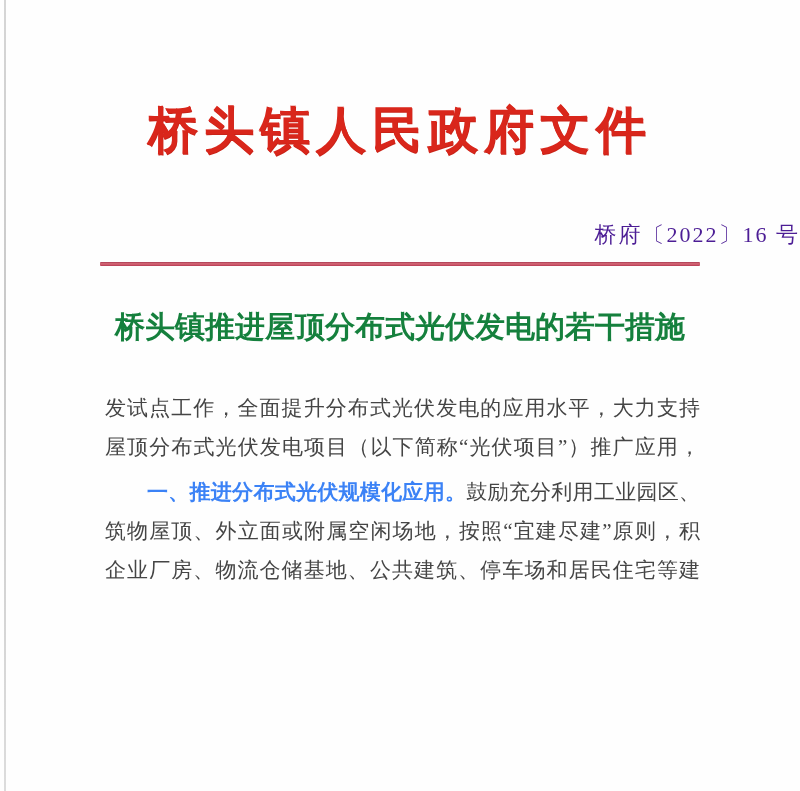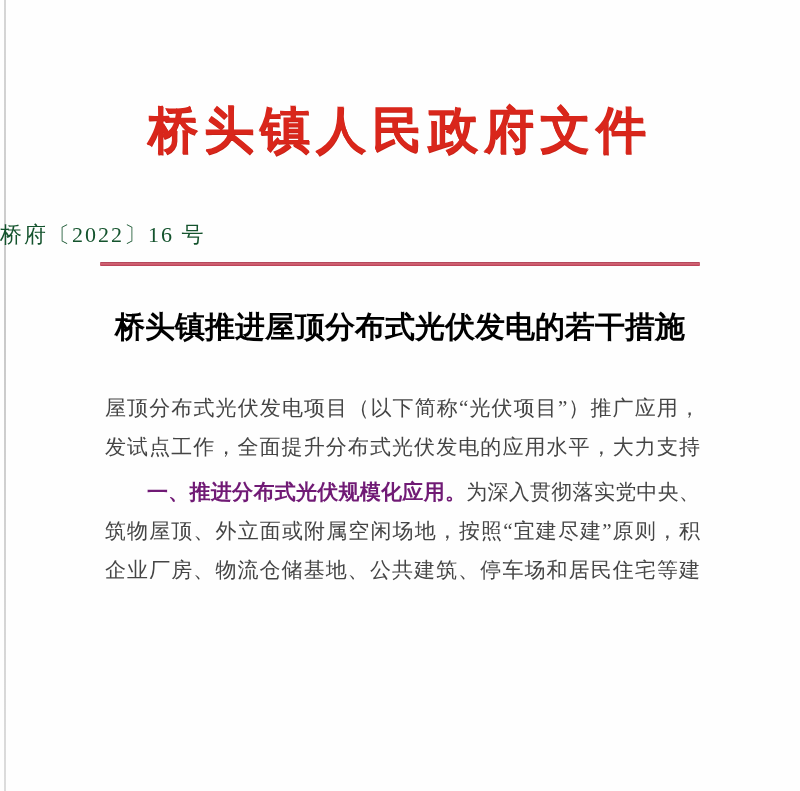--- a/index.html
+++ b/index.html
@@ -24,63 +24,63 @@
     text-align: center;
     font-size: 50px;
     font-weight: bold;
     letter-spacing: 6px;
     color: #d9261b;
     text-shadow: 0.5px 0.5px 0 #c92318;
     white-space: nowrap;
   }
   .doc-number {
     position: absolute;
-    top: 221px; left: 0; right: 0;
+    top: 221px; left: 16px; right: 0;
     height: 28px; line-height: 28px;
-    text-align: left;
+    text-align: right;
     font-size: 22px;
     letter-spacing: 2px;
-    color: #14532d;
+    color: #4c1d95;
   }
   .red-line {
     position: absolute;
     top: 262px; left: 100px;
     width: 600px; height: 4px;
     background: linear-gradient(to bottom, #a83a52 0%, #d76a78 45%, #b53a52 100%);
     border-radius: 1px;
   }
   .doc-title {
     position: absolute;
     top: 309px; left: 0; right: 0;
     height: 36px; line-height: 36px;
     text-align: center;
     font-size: 30px;
     font-weight: bold;
     letter-spacing: 0px;
-    color: #000000;
+    color: #15803d;
     white-space: nowrap;
   }
   .body-text {
     position: absolute;
     top: 389px; left: 105px;
     width: 595px;
     font-size: 21px;
     line-height: 39px;
     color: #454545;
   }
   .line { min-height: 39px; }
   .jl {
     text-align: justify;
     text-align-last: justify;
   }
   .indent { text-indent: 42px; }
   .gap { margin-top: 6px; }
   .lead {
     font-weight: bold;
-    color: #701a75;
+    color: #3b82f6;
     font-family: Liberation Serif, serif;
   }
 </style>
 </head>
 <body>
 
 <div class="page">
   <div class="scan-edge"></div>
 
   <div class="letterhead">桥头镇人民政府文件</div>
@@ -88,26 +88,26 @@
   <div class="doc-number">桥府〔2022〕16 号</div>
 
   <div class="red-line"></div>
 
   <div class="doc-title">桥头镇推进屋顶分布式光伏发电的若干措施</div>
 
   <div class="body-text">
 
 
 
+    <div class="line jl">发试点工作，全面提升分布式光伏发电的应用水平，大力支持</div>
+
     <div class="line jl">屋顶分布式光伏发电项目（以下简称“光伏项目”）推广应用，</div>
-
-    <div class="line jl">发试点工作，全面提升分布式光伏发电的应用水平，大力支持</div>
 
 
     <div class="line jl indent gap">
-      <span class="lead">一、推进分布式光伏规模化应用。</span><span>为深入贯彻落实党中央、</span>
+      <span class="lead">一、推进分布式光伏规模化应用。</span><span>鼓励充分利用工业园区、</span>
     </div>
 
     <div class="line jl">筑物屋顶、外立面或附属空闲场地，按照“宜建尽建”原则，积</div>
 
     <div class="line jl">企业厂房、物流仓储基地、公共建筑、停车场和居民住宅等建</div>
   </div>
 </div>
 
 </body></html>

